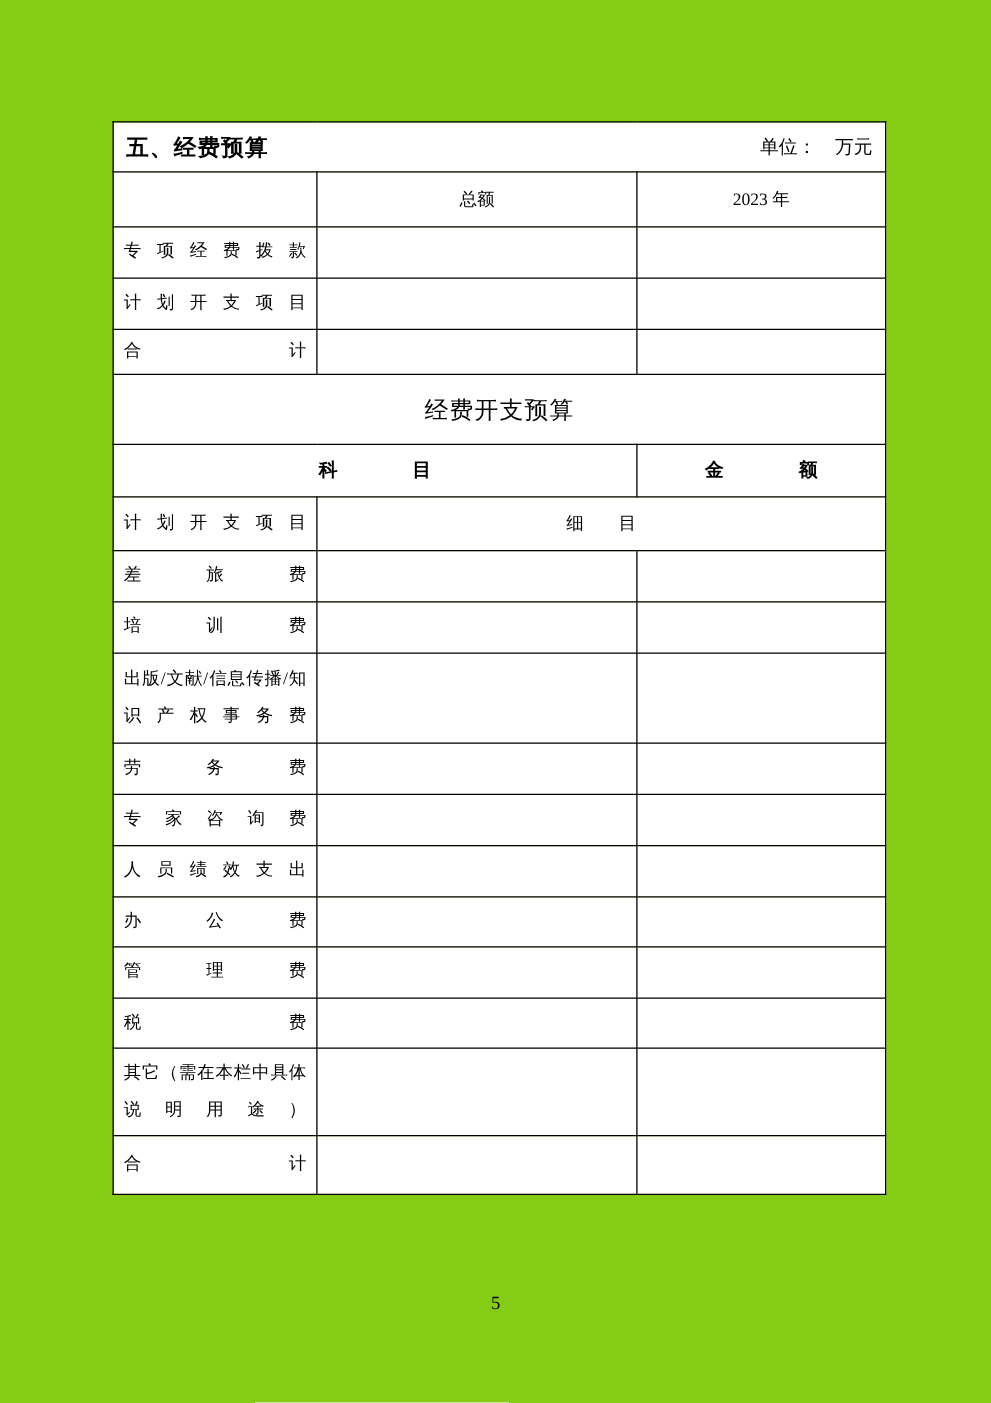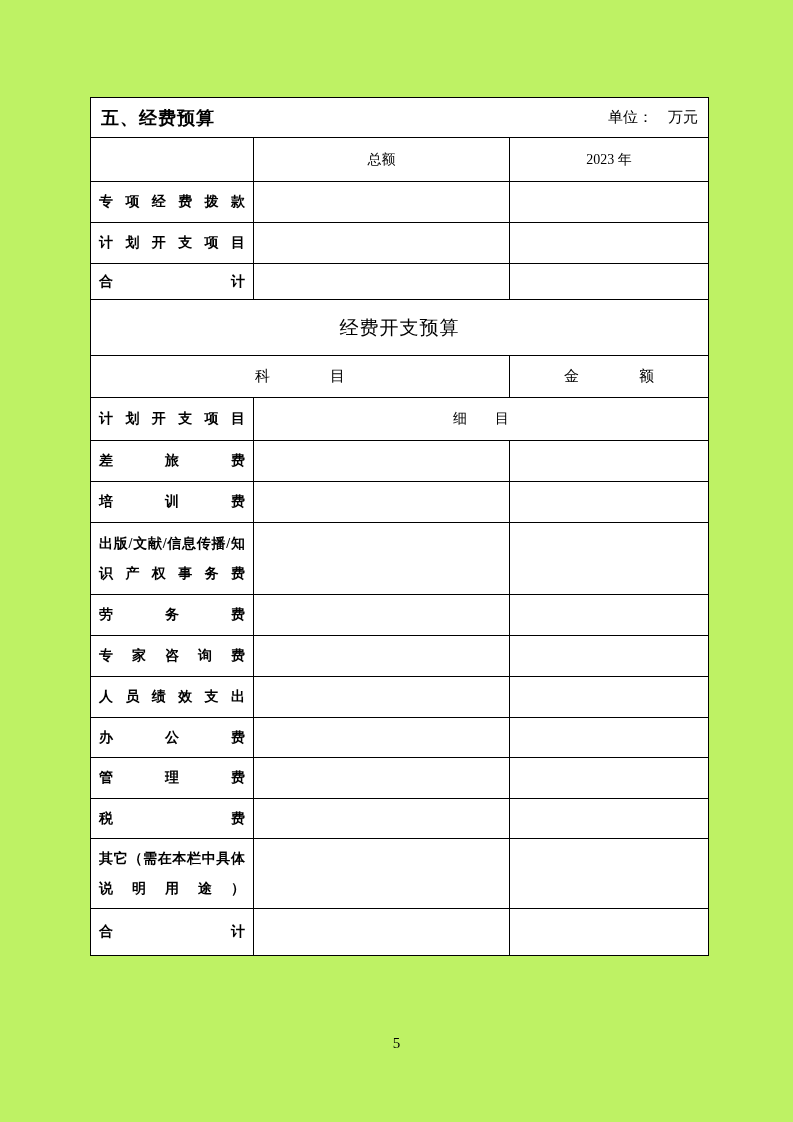--- a/index.html
+++ b/index.html
@@ -5,21 +5,21 @@
   * { margin: 0; padding: 0; box-sizing: border-box; }
   html, body { background: #ffffff; }
   body {
     width: 793px; height: 1122px;
     font-family: "Liberation Serif", "DejaVu Serif", serif;
     color: #000000;
   }
   .page {
     position: relative;
     width: 793px; height: 1122px;
-    background: #bef264;
+    background: #84cc16;
     overflow: hidden;
   }
   table.budget-table {
     position: absolute;
     left: 90px; top: 97px;
     width: 618px;
     border-collapse: collapse;
     table-layout: fixed;
     border: 1.5px solid #000;
   }
@@ -40,30 +40,29 @@
     padding: 0 10px;
   }
   .doc-title { font-weight: bold; font-size: 18px; letter-spacing: 1px; }
   .unit-label { font-size: 15px; text-align: center; }
   .lbl {
     text-align: justify;
     text-align-last: justify;
     -moz-text-align-last: justify;
     padding: 0 8px;
     line-height: 30px;
-    font-weight: bold;
   }
   .c { text-align: center; }
   .subtitle-cell {
     text-align: center;
     font-weight: normal;
     font-size: 19px;
     letter-spacing: 1px;
   }
-  .subj { font-size: 15px; }
+  .subj { font-size: 15px; font-weight: bold; }
   .page-number {
     position: absolute;
     left: 0; right: 0;
     top: 1035px;
     text-align: center;
     font-size: 15px;
   }
 </style>
 </head>
 <body>

